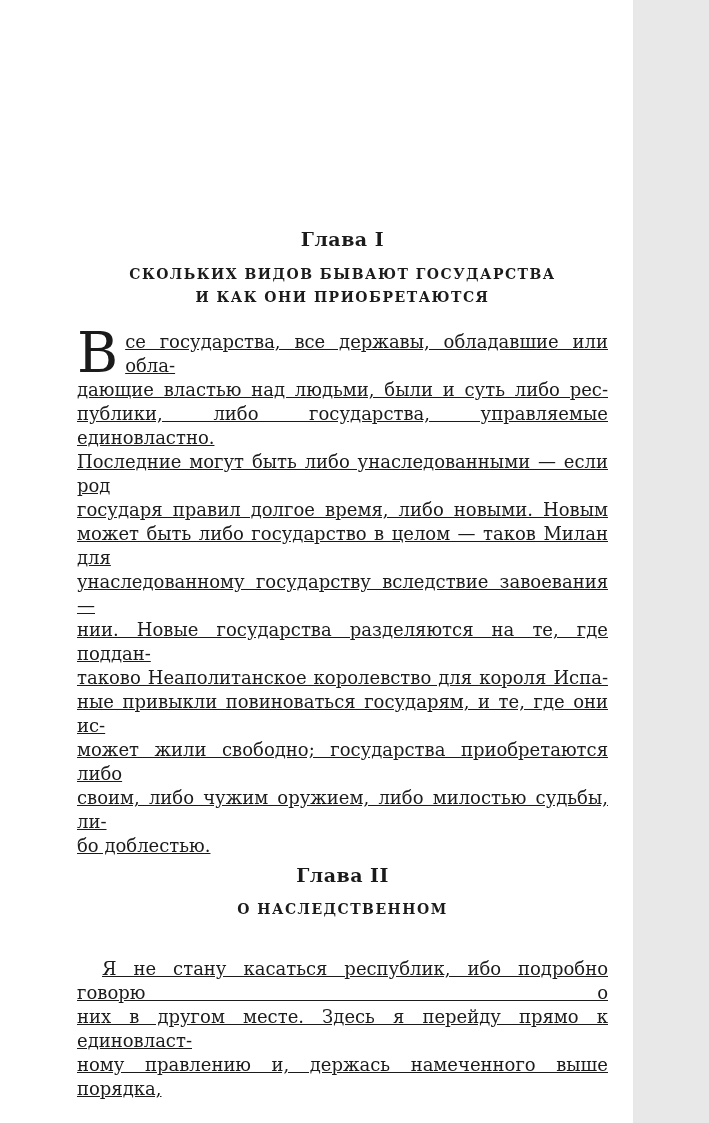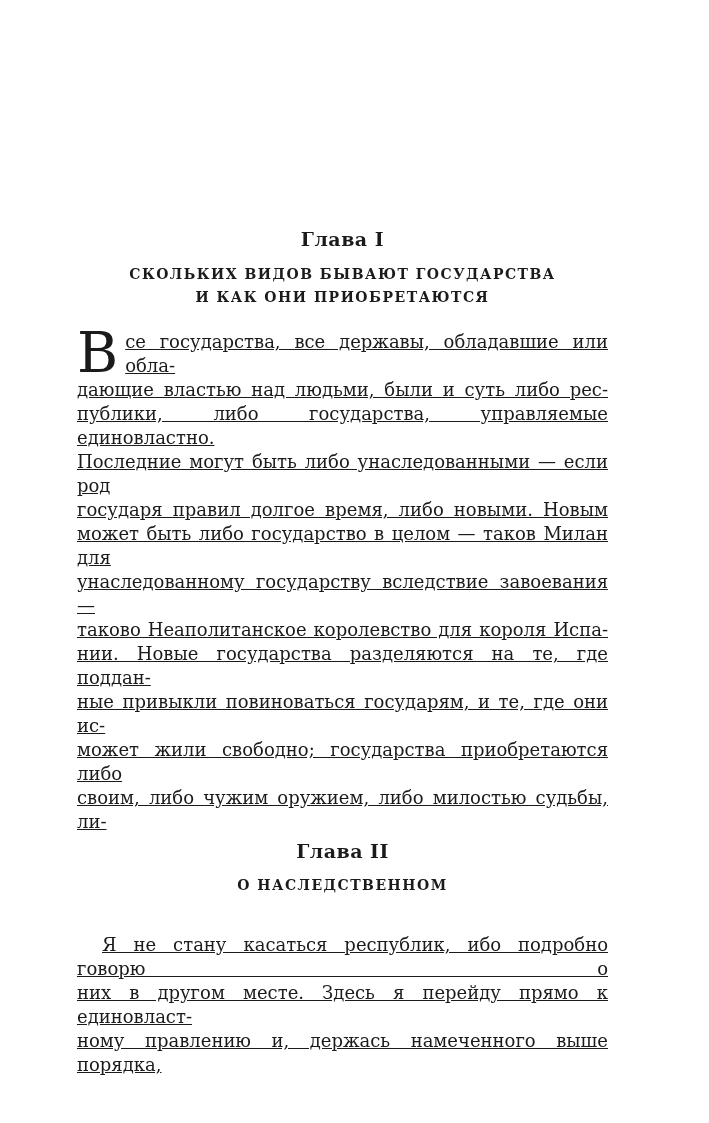--- a/index.html
+++ b/index.html
@@ -1,18 +1,18 @@
 <!DOCTYPE html>
 <html><head>
 <meta charset="utf-8">
 <style>
   html, body { margin: 0; padding: 0; background: #e8e8e8; }
   .page {
     position: relative;
-    width: 709px;
+    width: 633px;
     height: 1123px;
     background: #ffffff;
     box-sizing: border-box;
     padding-top: 229px;
     overflow: hidden;
     font-family: "DejaVu Serif", "Liberation Serif", serif;
     color: #1b1b1b;
   }
   .textblock {
     margin-left: 77px;
@@ -73,25 +73,26 @@
 
       <div class="paragraph para-first">
         <span class="dropcap">В</span>
         <div class="line">се государства, все державы, обладавшие или обла-</div>
         <div class="line">дающие властью над людьми, были и суть либо рес-</div>
         <div class="line">публики, либо государства, управляемые единовластно.</div>
         <div class="line">Последние могут быть либо унаследованными — если род</div>
         <div class="line">государя правил долгое время, либо новыми. Новым</div>
         <div class="line">может быть либо государство в целом — таков Милан для</div>
         <div class="line">унаследованному государству вследствие завоевания —</div>
+        <div class="line">нии. Новые государства разделяются на те, где поддан-</div>
         <div class="line">таково Неаполитанское королевство для короля Испа-</div>
-        <div class="line">нии. Новые государства разделяются на те, где поддан-</div>
         <div class="line">ные привыкли повиноваться государям, и те, где они ис-</div>
         <div class="line">может жили свободно; государства приобретаются либо</div>
         <div class="line">своим, либо чужим оружием, либо милостью судьбы, ли-</div>
+        <div class="line short">бо доблестью.</div>
       </div>
     </section>
 
     <section>
       <div class="chapter-number chapter2-number">Глава II</div>
       <div class="chapter-title chapter2-title">
         <div>О НАСЛЕДСТВЕННОМ</div>
       </div>
 
       <div class="paragraph para-ch2-first">

